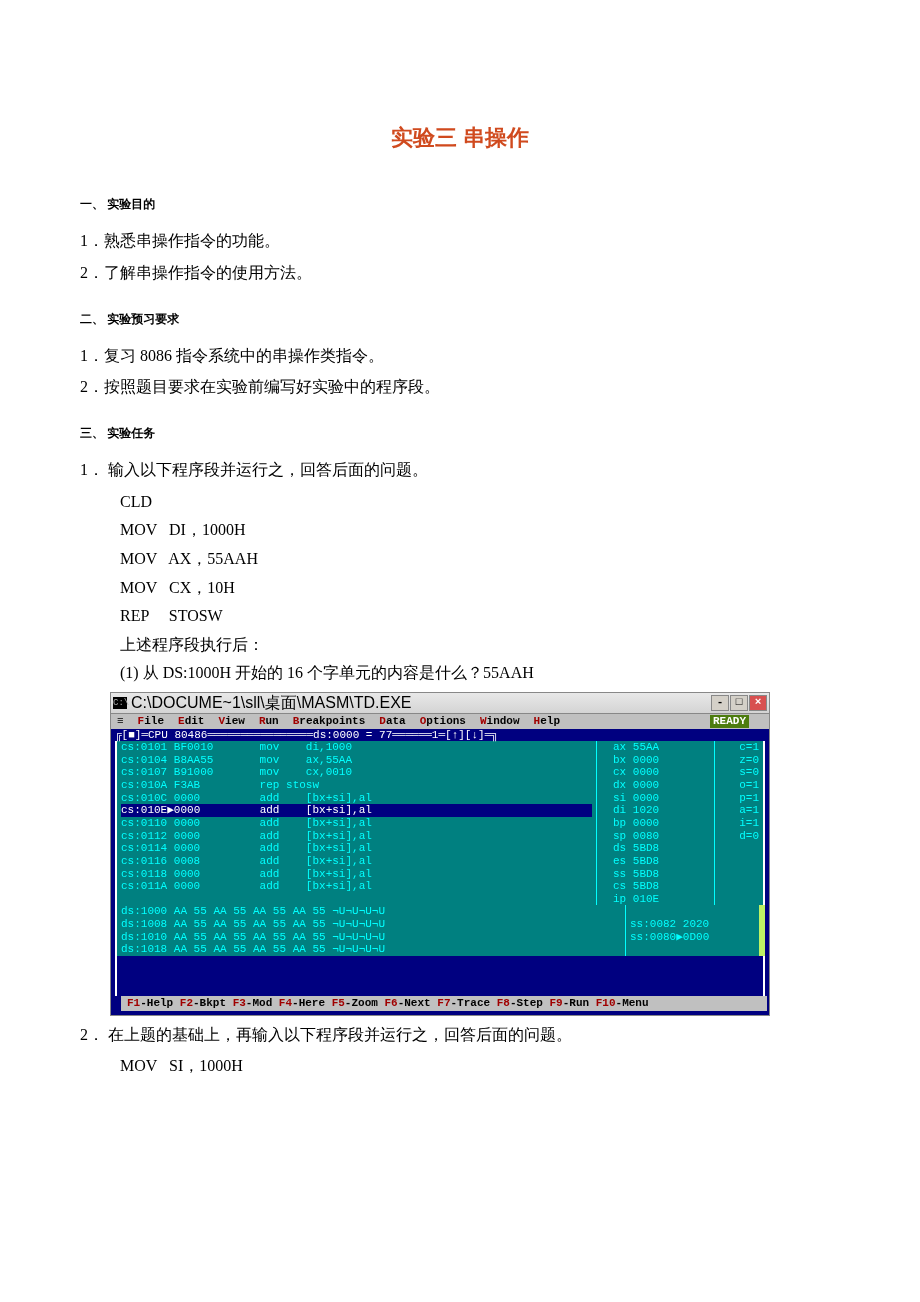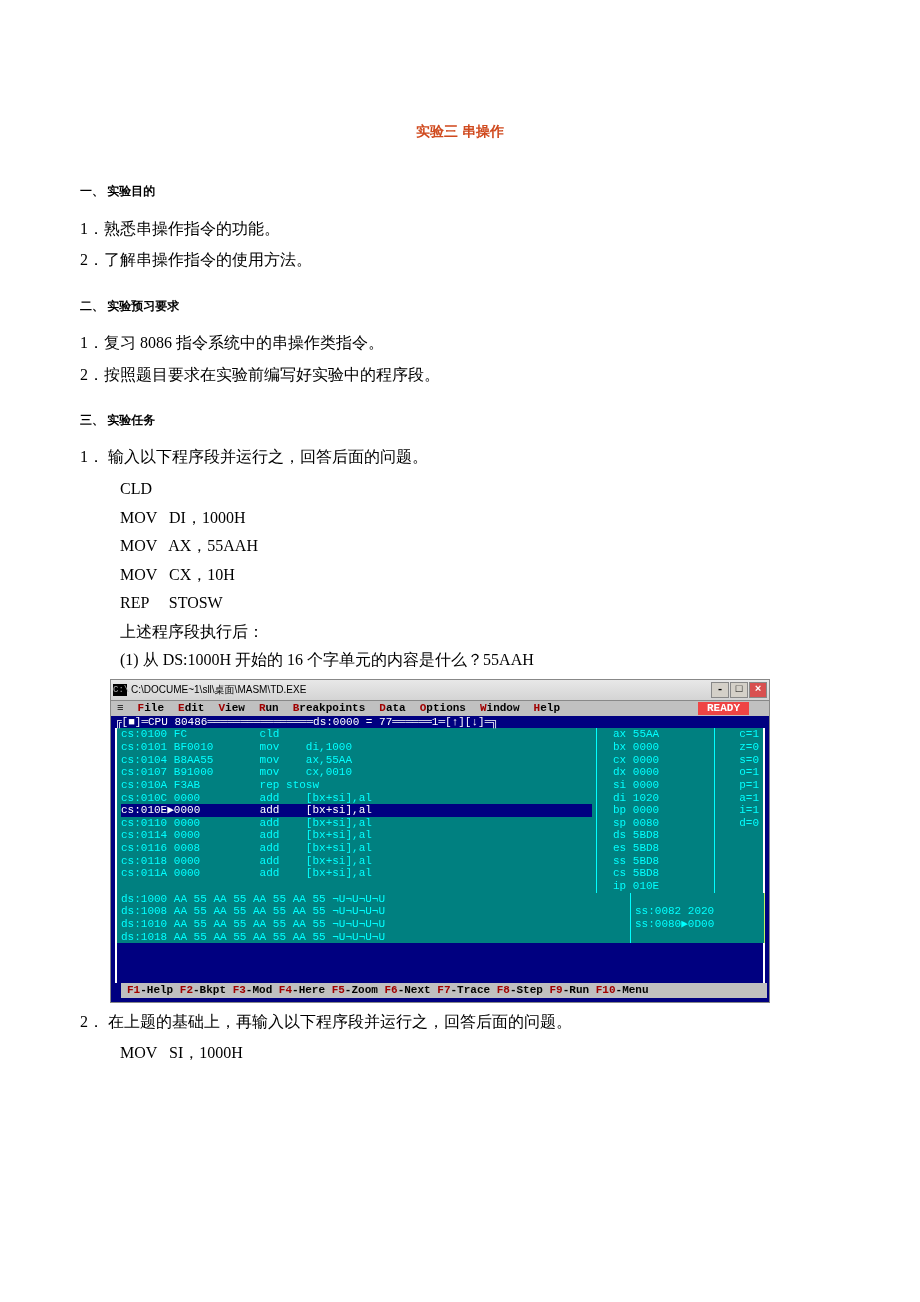--- a/index.html
+++ b/index.html
@@ -11,21 +11,21 @@
     color: #000;
     width: 920px;
     line-height: 1.6;
   }
   .page {
     padding: 120px 80px 40px 80px;
   }
   h1 {
     text-align: center;
     color: #d04a1e;
-    font-size: 14px;
+    font-size: 22px;
     font-weight: bold;
     margin: 0 0 40px 0;
     font-family: "SimHei", "黑体", sans-serif;
   }
   h2 {
     font-size: 12px;
     font-weight: bold;
     margin: 24px 0 14px 0;
     font-family: "SimHei", "黑体", sans-serif;
   }
@@ -51,21 +51,21 @@
     background: linear-gradient(#e8e8e8,#d4d4d4);
     border: 1px solid #888;
     padding: 0 2px;
   }
   .tb-icon {
     width: 14px; height: 12px;
     background: #000; color:#aaa;
     font-size:9px; text-align:center; line-height:12px;
     margin-right:4px;
   }
-  .tb-title { flex:1; font-size:10px; font-family:"MS Sans Serif","Arial",sans-serif; color:#000; }
+  .tb-title { flex:1; font-size:16px; font-family:"MS Sans Serif","Arial",sans-serif; color:#000; }
   .tb-btn {
     width:16px;height:14px;
     background:#d4d0c8;
     border:1px solid #888;
     margin-left:1px;
     font-size:11px; text-align:center; line-height:12px;
     font-weight:bold;
   }
   .tb-btn.close{ background:#d85050; color:#fff; }
   .td-body {
@@ -76,39 +76,39 @@
   }
   .menubar {
     background:#c0c0c0;
     color:#000;
     display:flex;
     padding:1px 6px;
     font-weight:bold;
   }
   .menubar span { margin-right:14px; }
   .menubar u { color:#a00000; text-decoration:none; }
-  .ready { margin-left:auto; background:#ef4444; color:#fff; padding:0 9px; margin-right:-4px;}
+  .ready { margin-left:auto; background:#4d7c0f; color:#fff; padding:0 3px; margin-right:-4px;}
   .cpu-area {
     display:flex;
     background:#008080;
     color:#00ffff;
     border-left:2px solid #fff;
     border-right:2px solid #fff;
     margin:0 4px;
   }
   .col-left { flex:1; padding:0 4px; }
   .col-reg { width:85px; padding:0 16px; border-left:1px solid #00ffff;}
   .col-flag { width:40px; padding:0 4px; border-left:1px solid #00ffff;text-align:right;}
   .asm-line { white-space:pre; }
   .asm-line.sel { background:#000080; color:#fff; }
   .dump {
     background:#008080;
     color:#00ffff;
     border-left:2px solid #fff;
-    border-right:1px solid #bef264;
+    border-right:6px solid #bef264;
     margin:0 4px;
     display:flex;
   }
   .dump-left{ flex:1; padding:0 4px;}
   .dump-right{ width:125px; padding:0 4px; border-left:1px solid #00ffff;}
   .dump-line{ white-space:pre;}
   .black-gap{ background:#000080; height:40px; margin:0 4px; border-left:2px solid #fff; border-right:2px solid #fff;}
   .fkeys{
     background:#c0c0c0; color:#000; font-weight:bold;
     padding:1px 6px; white-space:pre;
@@ -165,28 +165,28 @@
         <span><u>B</u>reakpoints</span>
         <span><u>D</u>ata</span>
         <span><u>O</u>ptions</span>
         <span><u>W</u>indow</span>
         <span><u>H</u>elp</span>
         <span class="ready">READY</span>
       </div>
       <div class="hdr-line">╔[■]═CPU 80486════════════════ds:0000 = 77══════1═[↑][↓]═╗</div>
       <div class="cpu-area">
         <div class="col-left" id="asm-col">
-            <div class="asm-line">cs:0100 FC           cld                       </div>
             <div class="asm-line">cs:0101 BF0010       mov    di,1000            </div>
             <div class="asm-line">cs:0104 B8AA55       mov    ax,55AA            </div>
             <div class="asm-line">cs:0107 B91000       mov    cx,0010            </div>
             <div class="asm-line">cs:010A F3AB         rep stosw                 </div>
             <div class="asm-line">cs:010C 0000         add    [bx+si],al         </div>
             <div class="asm-line sel">cs:010E▶0000         add    [bx+si],al         </div>
             <div class="asm-line">cs:0110 0000         add    [bx+si],al         </div>
+            <div class="asm-line">cs:0112 0000         add    [bx+si],al         </div>
             <div class="asm-line">cs:0114 0000         add    [bx+si],al         </div>
             <div class="asm-line">cs:0116 0008         add    [bx+si],al         </div>
             <div class="asm-line">cs:0118 0000         add    [bx+si],al         </div>
             <div class="asm-line">cs:011A 0000         add    [bx+si],al         </div>
           </div>
         <div class="col-reg" id="reg-col">
             <div class="asm-line">ax 55AA</div>
             <div class="asm-line">bx 0000</div>
             <div class="asm-line">cx 0000</div>
             <div class="asm-line">dx 0000</div>

